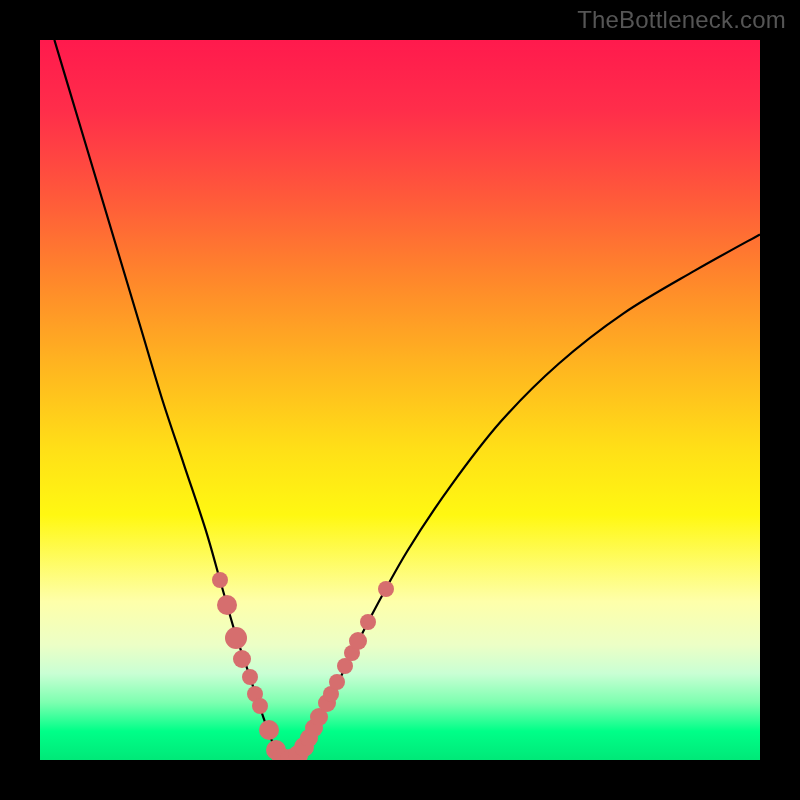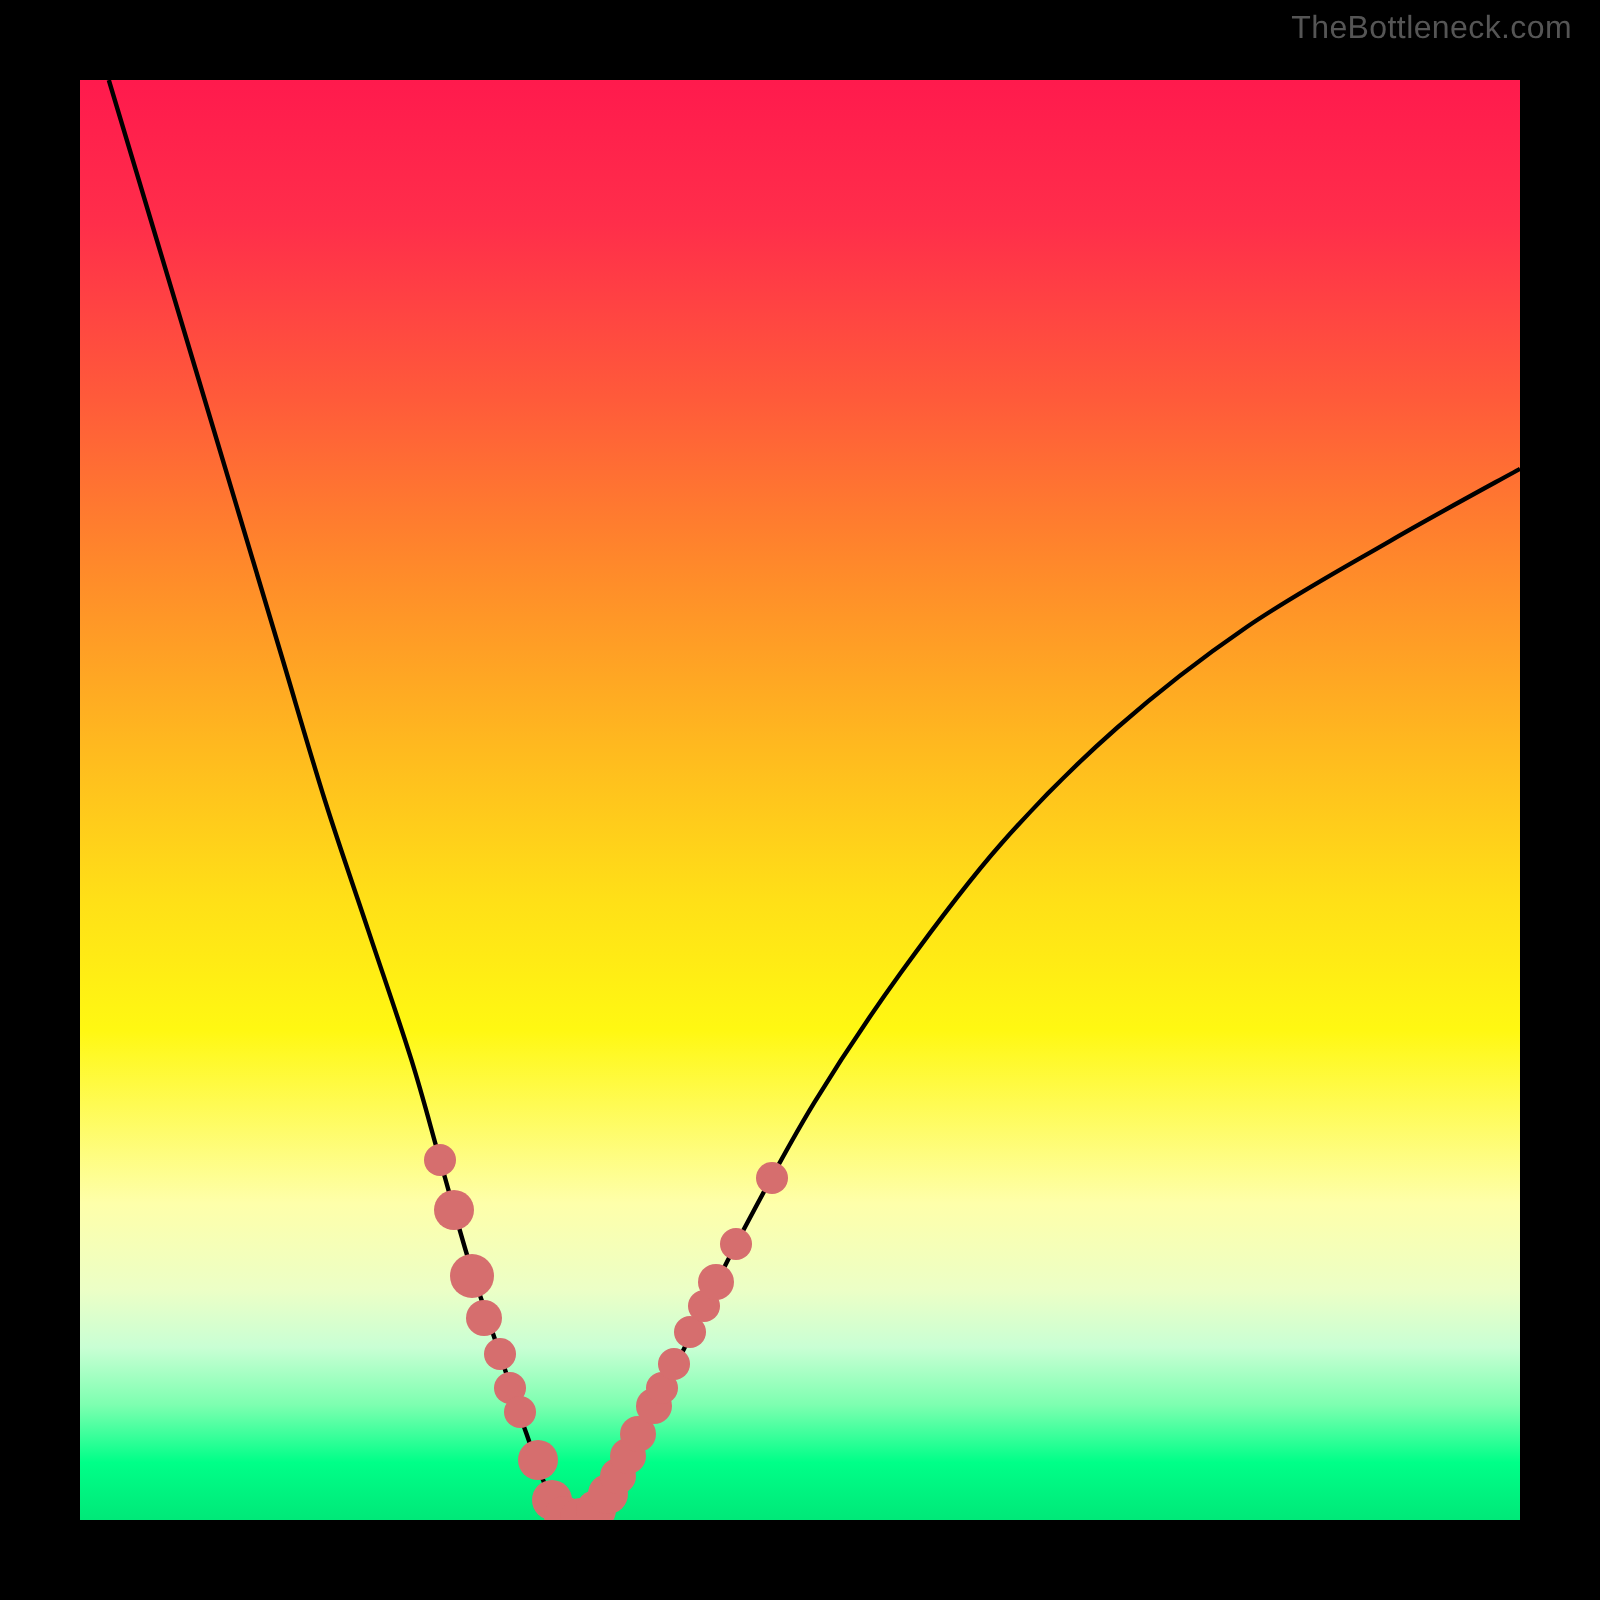--- a/index.html
+++ b/index.html
@@ -45,21 +45,21 @@
       #7dffb0 92%,
       #00ff88 96%,
       #00e878 100%
     );
   }
   .watermark {
     position: absolute;
     top: 6px;
     right: 14px;
     color: #555;
-    font-size: 16px;
+    font-size: 24px;
     font-weight: 500;
     letter-spacing: 0.2px;
     z-index: 50;
   }
   svg.curve {
     position: absolute;
     left: 0; top: 0;
     width: 720px;
     height: 720px;
     z-index: 5;

